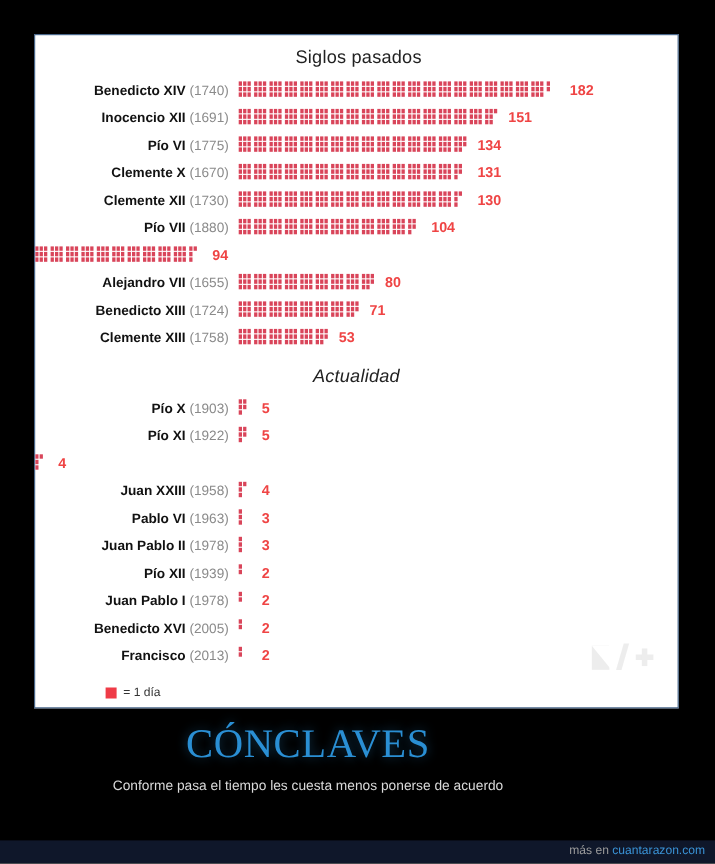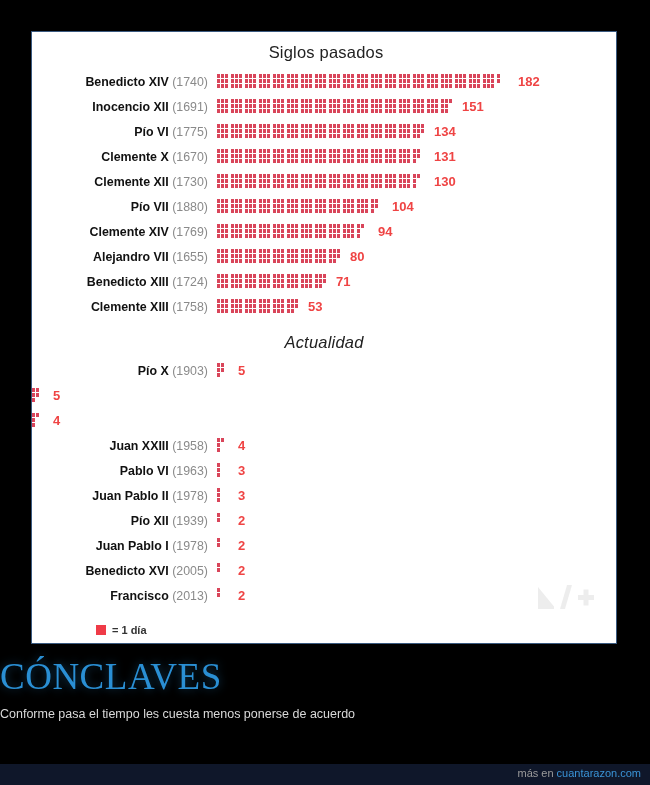--- a/index.html
+++ b/index.html
@@ -72,35 +72,35 @@
     font-weight:bold;
     color:#ef4444;
     margin-left:7px;
     white-space:nowrap;
   }
 
   
   .legend{
     display:flex;align-items:center;
     margin:16px 0 0 64px;
-    font-size:11px;color:#333;font-weight:bold;
+    font-size:11px;color:#333;
   }
   .legend .sw{
     width:10px;height:10px;background:#ef3b47;
     display:inline-block;margin-right:6px;
   }
 
   .watermark{
     position:absolute;right:18px;bottom:28px;
     width:64px;height:36px;opacity:.9;
   }
 
   
   .caption{
-    position:absolute;left:0;top:655px;width:560px;
+    position:absolute;left:0;top:655px;width:560px;text-align:center;
   }
   .caption h1{
     margin:0;
     font-family:"Liberation Serif",serif;
     font-size:37px;
     font-weight:normal;
     color:#2a8fd4;
     letter-spacing:.5px;
     text-shadow:0 0 10px rgba(42,143,212,.45);
   }
@@ -1205,21 +1205,20 @@
               <i></i>
               <i class="off"></i>
               <i></i>
               <i class="off"></i>
               <i class="off"></i>
             </span>
           </span>
           <span class="value">104</span>
         </li>
         <li class="row">
-          <span class="label"><span class="pope">Clemente XIV </span><span class="year">(1769)</span></span>
           <span class="bar">
             <span class="blk">
               <i></i>
               <i></i>
               <i></i>
               <i></i>
               <i></i>
               <i></i>
               <i></i>
               <i></i>
@@ -1625,20 +1624,21 @@
               <i></i>
               <i class="off"></i>
               <i></i>
               <i class="off"></i>
               <i class="off"></i>
             </span>
           </span>
           <span class="value">5</span>
         </li>
         <li class="row">
+          <span class="label"><span class="pope">Pío XI </span><span class="year">(1922)</span></span>
           <span class="bar">
             <span class="blk">
               <i></i>
               <i></i>
               <i class="off"></i>
               <i></i>
               <i></i>
               <i class="off"></i>
               <i></i>
               <i class="off"></i>

